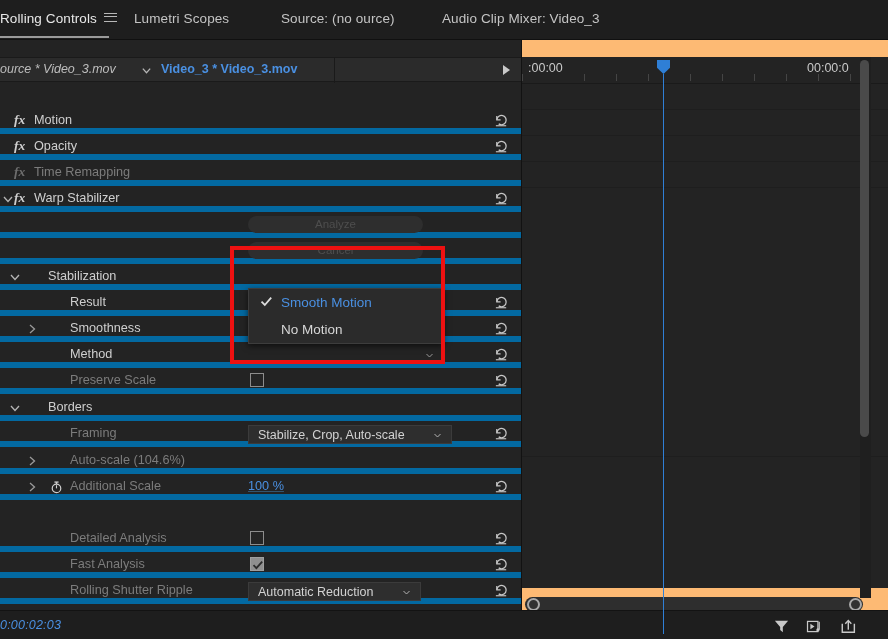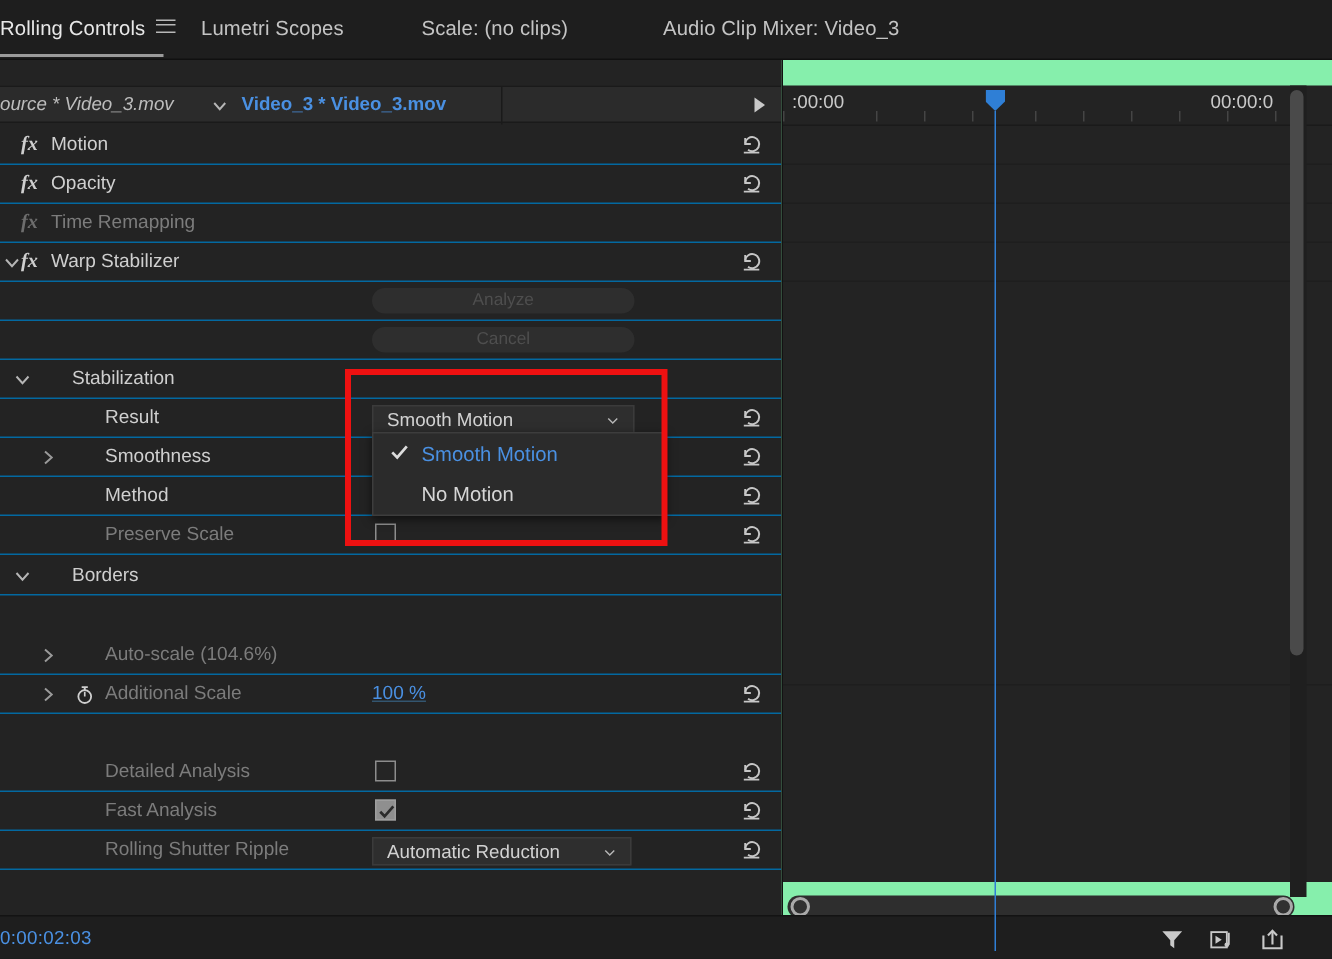--- a/index.html
+++ b/index.html
@@ -74,21 +74,22 @@
     position: absolute; left: 503px; top: 7px;
     width: 0; height: 0;
     border-left: 7px solid #c9c9c9;
     border-top: 5px solid transparent;
     border-bottom: 5px solid transparent;
   }
 
   
   .row {
     position: absolute; left: 0; width: 521px; height: 26px;
-    border-bottom: 1px solid #0369a1;
+    border-bottom: 6px solid #0369a1;
+    margin-top: 24px;
   }
   .rlabel {
     position: absolute; top: 5px;
     font-size: 12.7px; color: #cfcfcf; white-space: nowrap;
   }
   .rlabel.dim { color: #7c7c7c; }
   .fx {
     position: absolute; left: 14px; top: 4px;
     font-size: 13.5px; font-style: italic; font-family: "Liberation Serif", serif;
     font-weight: bold; color: #cfcfcf;
@@ -156,21 +157,21 @@
   #redbox {
     position: absolute; left: 230px; top: 246px;
     width: 215px; height: 118px;
     border: 4px solid #ee1111;
     z-index: 45; pointer-events: none;
   }
 
   
   #tl {
     position: absolute; left: 521px; top: 40px; width: 367px; height: 570px;
-    background: #86efac;
+    background: #fdba74;
     border-left: 1px solid #121212;
   }
   #tl-ruler {
     position: absolute; left: 0; top: 17px; width: 367px; height: 27px;
     background: #232323; border-bottom: 1px solid #1a1a1a;
   }
   .tl-time {
     position: absolute; top: 4px; font-size: 12.5px; color: #c9c9c9;
     white-space: nowrap;
   }
@@ -211,34 +212,35 @@
 
   
   #bottombar {
     position: absolute; left: 0; top: 610px; width: 888px; height: 29px;
     background: #1e1e1e; border-top: 1px solid #131313;
   }
   #tc {
     position: absolute; left: 0; top: 7px;
     font-size: 12.5px; color: #4a90e2; letter-spacing: .2px;
     white-space: nowrap;
+    font-style: italic;
   }
   .bicon { position: absolute; top: 7px; width: 17px; height: 17px; }
 </style>
 </head>
 <body>
 
 <div id="app">
 
   <div id="tabbar">
     <div class="tab active" style="left:0px">
       <span>Rolling Controls</span><span class="hamburger"></span>
     </div>
     <div class="tab" style="left:134px">Lumetri Scopes</div>
-    <div class="tab" style="left:281px">Scale: (no clips)</div>
+    <div class="tab" style="left:281px">Source: (no ource)</div>
     <div class="tab" style="left:442px">Audio Clip Mixer: Video_3</div>
     <div id="tab-underline"></div>
   </div>
 
   <div id="ec-panel">
 
     <div id="ec-header">
       <div id="ec-clipname">ource * Video_3.mov</div>
       <svg id="ec-seqchevron" viewBox="0 0 12 12">
         <path d="M2,4 L6,8.5 L10,4" fill="none" stroke="#b5b5b5" stroke-width="1.4"></path>
@@ -349,20 +351,34 @@
       </svg>
     </div>
 
     <div class="row" style="top:331px">
       <svg class="twirl" style="left:9px" viewBox="0 0 12 12">
         <path d="M2,4 L6,8.5 L10,4" fill="none" stroke="#b5b5b5" stroke-width="1.3"></path>
       </svg>
       <span class="rlabel" style="left:48px">Borders</span>
     </div>
 
+    <div class="row" style="top:357px">
+      <span class="rlabel dim" style="left:70px">Framing</span>
+      <div class="combo" style="left:248px; top:4px; width:204px;">
+        <span class="cv">Stabilize, Crop, Auto-scale</span>
+        <svg class="chev" viewBox="0 0 12 12">
+          <path d="M2,4 L6,8 L10,4" fill="none" stroke="#b5b5b5" stroke-width="1.3"></path>
+        </svg>
+      </div>
+      <svg class="reset" viewBox="0 0 16 16">
+        <path d="M3,7 A5,5 0 1 1 5,11.6" fill="none" stroke="#c6c6c6" stroke-width="1.4"></path>
+        <path d="M3,3.2 L3,7.4 L7,7.4" fill="none" stroke="#c6c6c6" stroke-width="1.4"></path>
+        <line x1="2" y1="13.6" x2="13" y2="13.6" stroke="#c6c6c6" stroke-width="1.2"></line>
+      </svg>
+    </div>
 
     <div class="row" style="top:384px">
       <svg class="twirl" style="left:26px" viewBox="0 0 12 12">
         <path d="M4,2 L8.5,6 L4,10" fill="none" stroke="#9a9a9a" stroke-width="1.3"></path>
       </svg>
       <span class="rlabel dim" style="left:70px">Auto-scale (104.6%)</span>
     </div>
 
     <div class="row" style="top:410px">
       <svg class="twirl" style="left:26px" viewBox="0 0 12 12">

